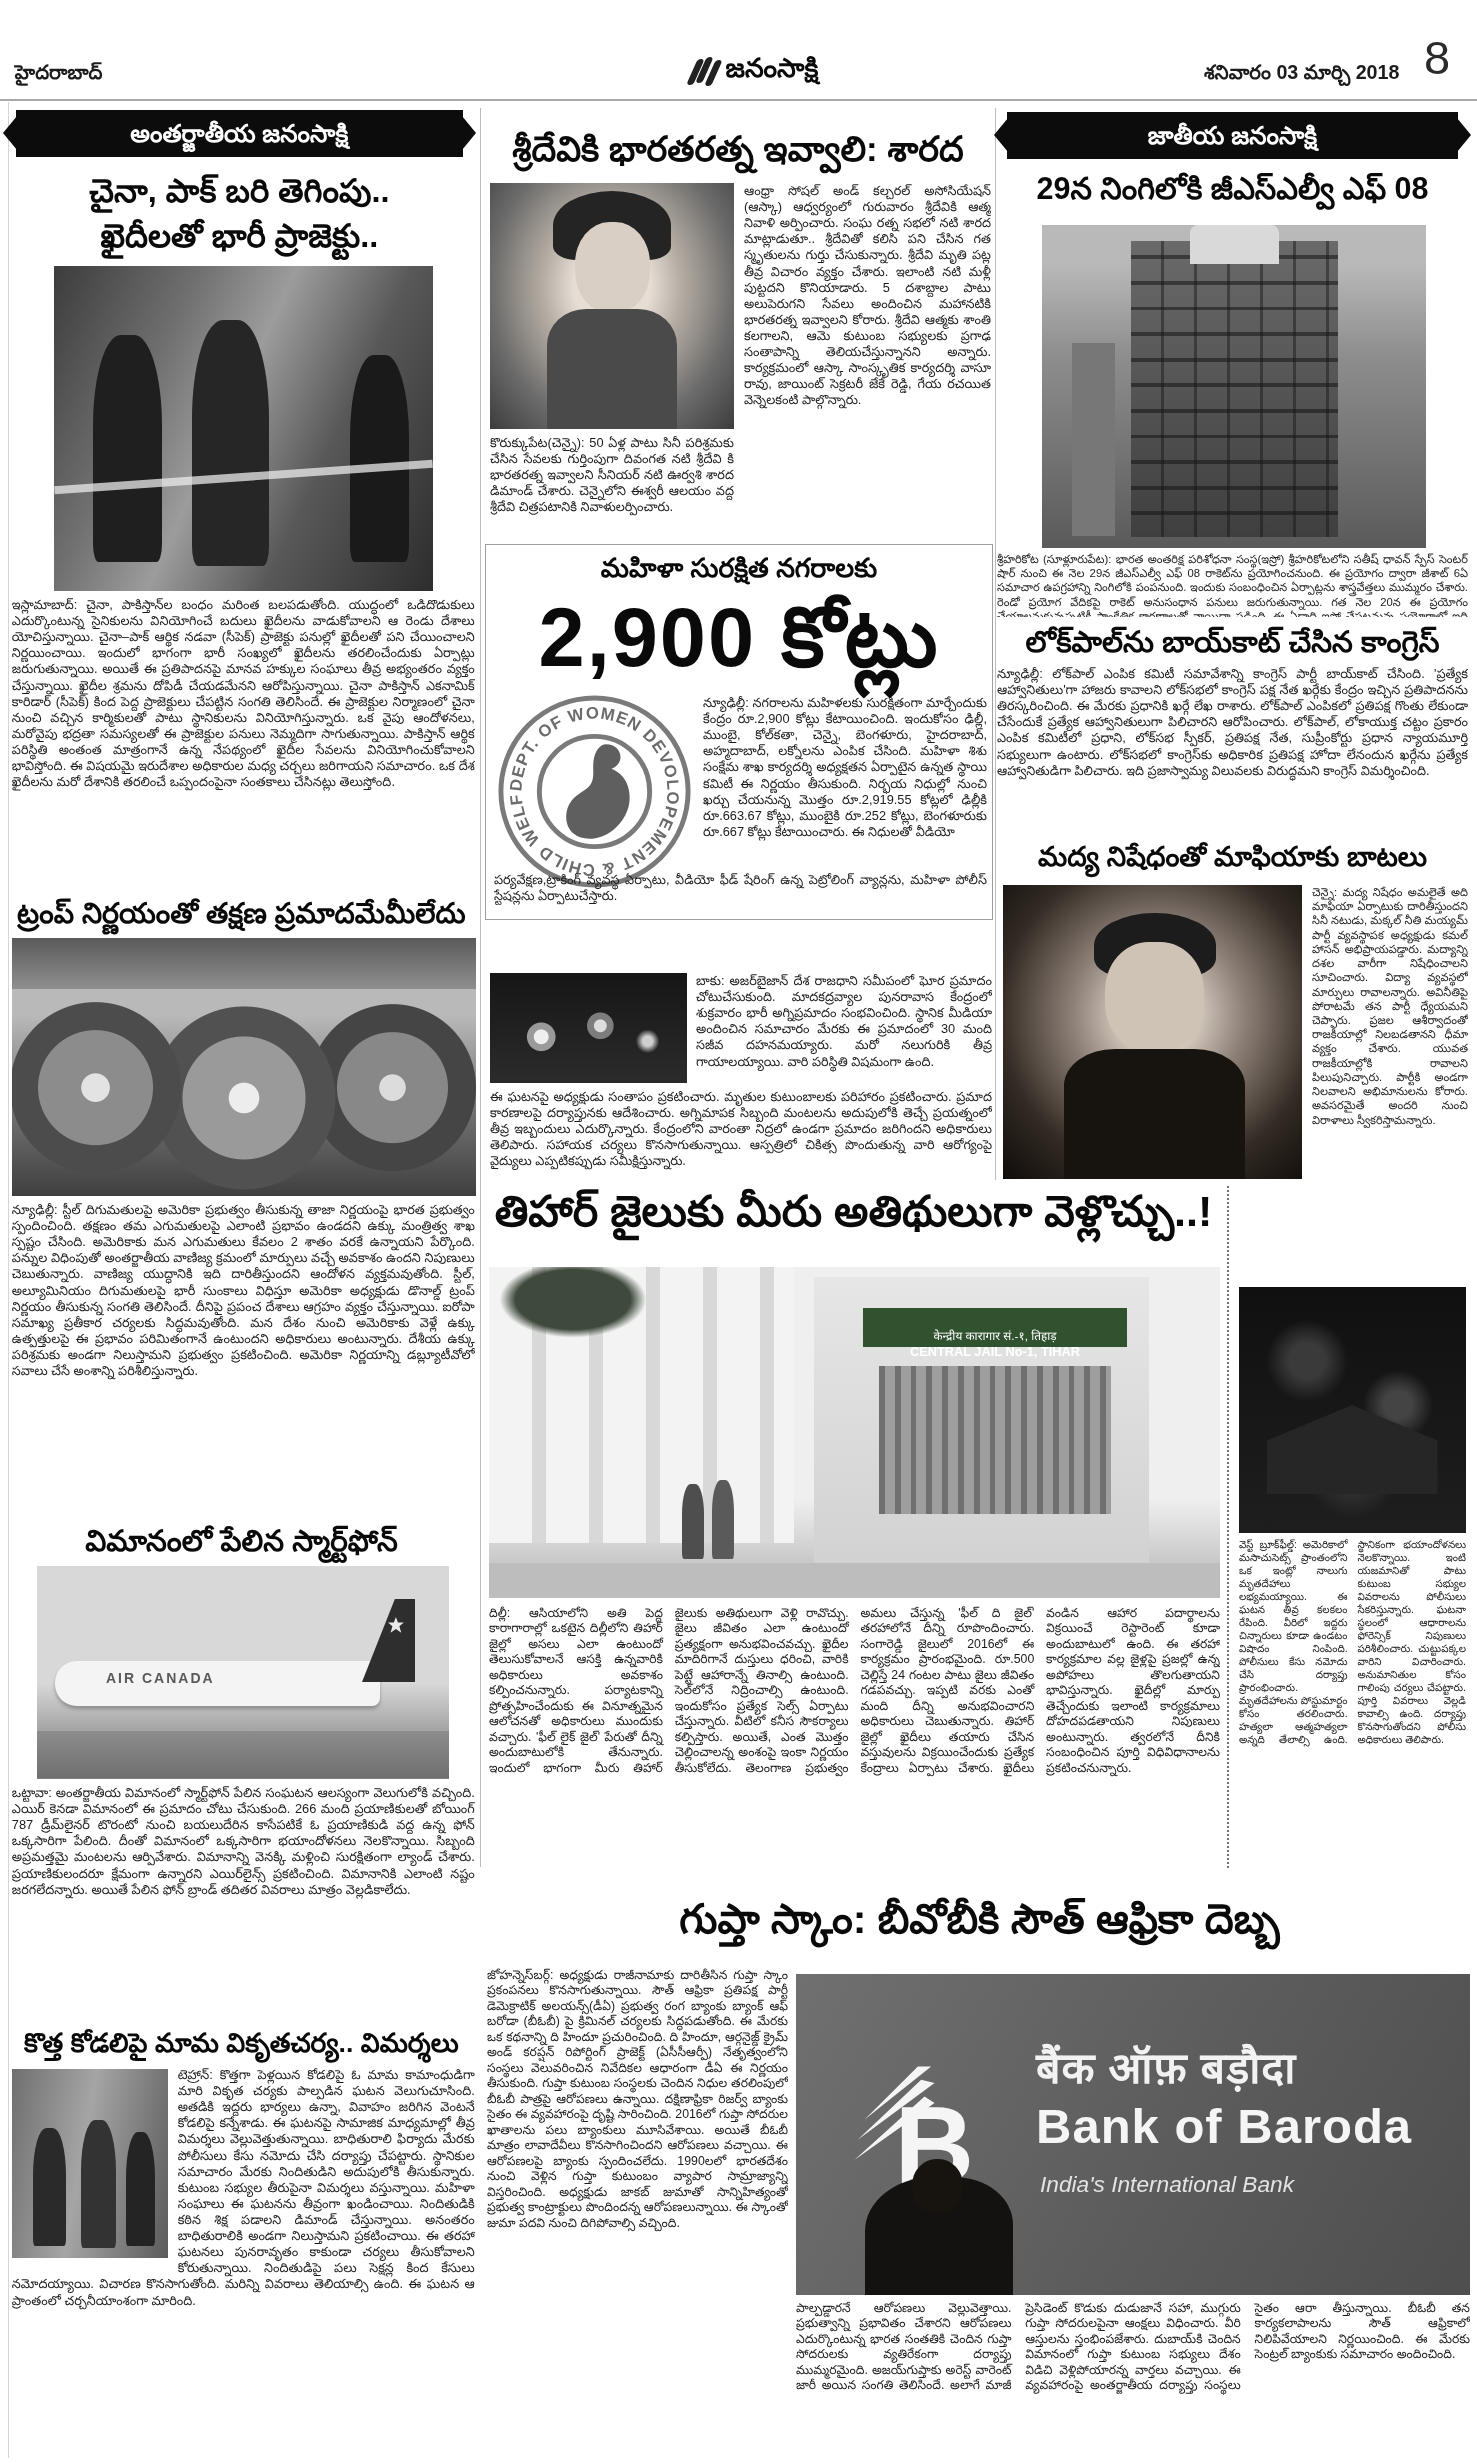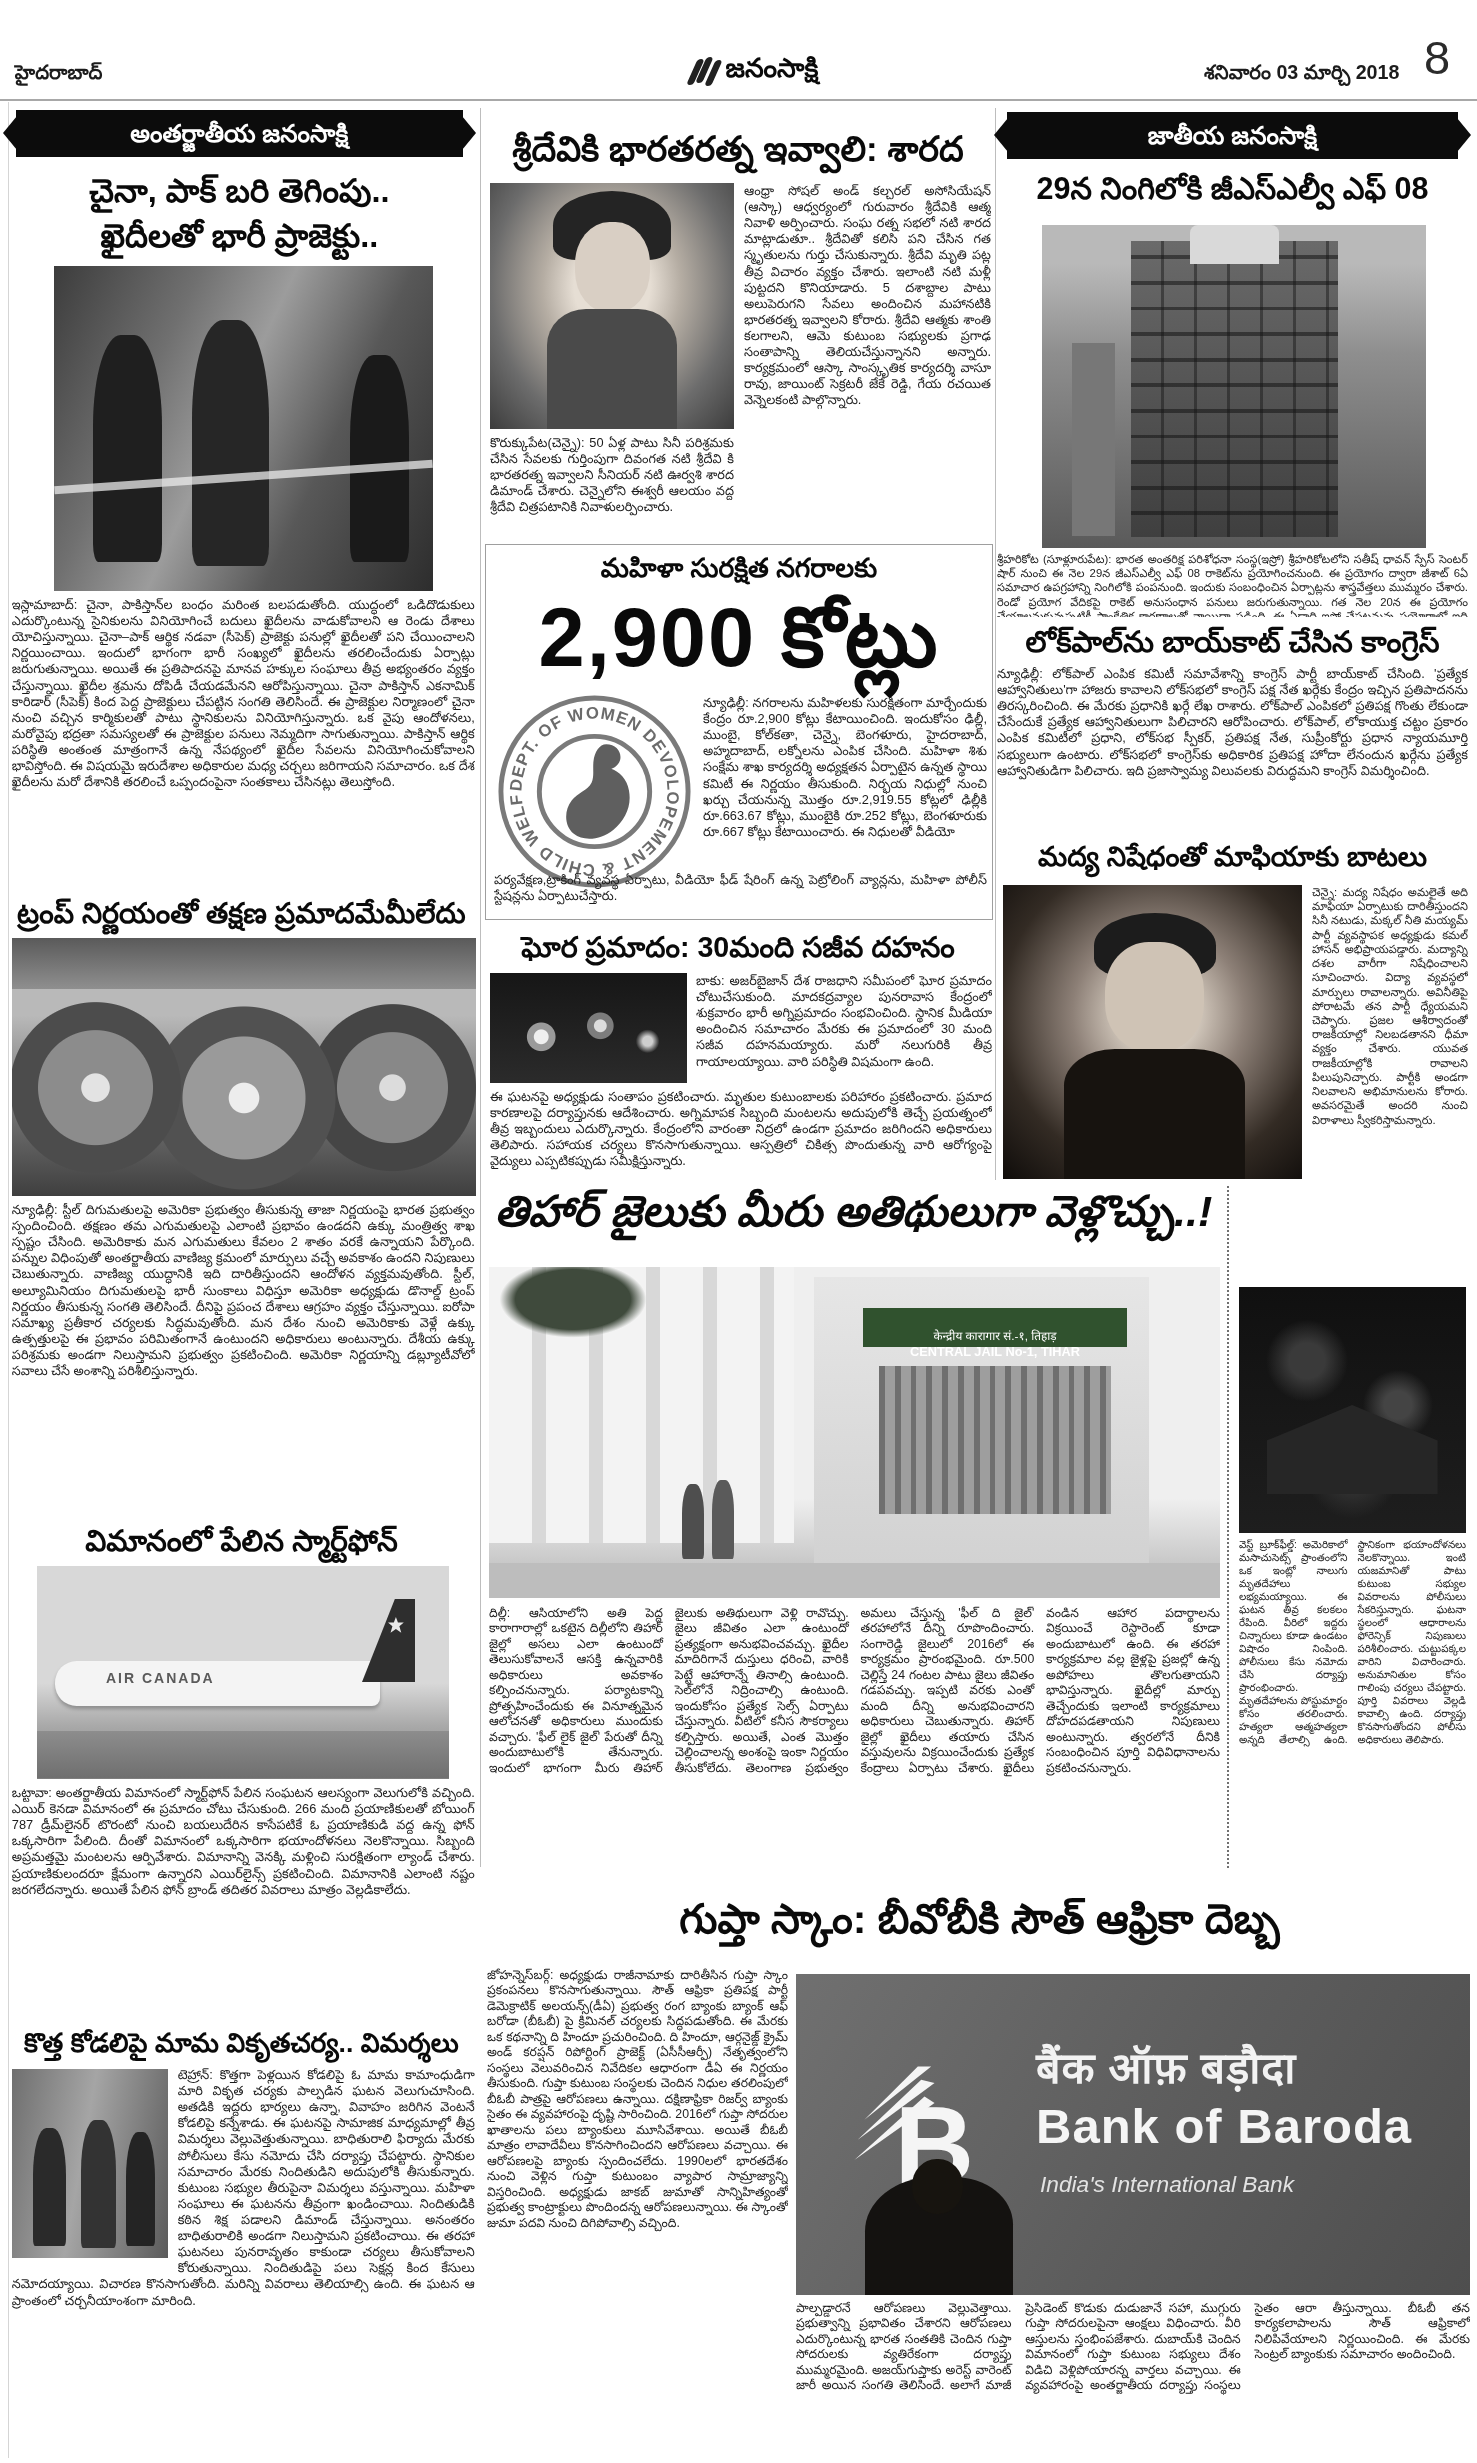--- a/index.html
+++ b/index.html
@@ -150,31 +150,30 @@
         <text font-size="17" font-weight="bold" fill="#6b6b6b" letter-spacing="1">
           <textPath href="#sealcirc">DEPT. OF WOMEN DEVOLOPEMENT &amp; CHILD WELFARE •</textPath>
         </text>
         <path fill="#5f5f5f" d="M112,52 c10,0 16,8 14,16 c-2,7 -9,9 -9,9 c8,3 16,10 18,22 c3,16 -4,30 -16,40 c-12,10 -30,12 -40,4 c-10,-8 -10,-24 -2,-34 c6,-8 16,-10 20,-18 c3,-7 1,-14 2,-22 c1,-9 6,-17 13,-17 z"></path>
       </svg>
     </div>
     <div class="bd" style="left:217px;top:150px;width:284px;height:173px;">న్యూఢిల్లీ: నగరాలను మహిళలకు సురక్షితంగా మార్చేందుకు కేంద్రం రూ.2,900 కోట్లు కేటాయించింది. ఇందుకోసం ఢిల్లీ, ముంబై, కోల్‌కతా, చెన్నై, బెంగళూరు, హైదరాబాద్, అహ్మదాబాద్, లక్నోలను ఎంపిక చేసింది. మహిళా శిశు సంక్షేమ శాఖ కార్యదర్శి అధ్యక్షతన ఏర్పాటైన ఉన్నత స్థాయి కమిటీ ఈ నిర్ణయం తీసుకుంది. నిర్భయ నిధుల్లో నుంచి ఖర్చు చేయనున్న మొత్తం రూ.2,919.55 కోట్లలో ఢిల్లీకి రూ.663.67 కోట్లు, ముంబైకి రూ.252 కోట్లు, బెంగళూరుకు రూ.667 కోట్లు కేటాయించారు. ఈ నిధులతో వీడియో</div>
     <div class="bd" style="left:7.9px;top:327px;width:493px;height:43px;">పర్యవేక్షణ,ట్రాకింగ్ వ్యవస్థ ఏర్పాటు, వీడియో ఫీడ్ షేరింగ్ ఉన్న పెట్రోలింగ్ వ్యాన్లను, మహిళా పోలీస్ స్టేషన్లను ఏర్పాటుచేస్తారు.</div>
   </div>
 
-  <div class="hl" style="left:483px;top:928px;width:510px;font-size:28.6px;line-height:39px;">ఘోర ప్రమాదం: 30మంది సజీవ దహనం</div>
 
   <div class="ph" style="left:490px;top:973px;width:197px;height:110px;background:
        radial-gradient(circle at 26% 58%, #efefef 0 6.9px, #9a9a9a 7.9px 13.8px, transparent 14.8px),
        radial-gradient(circle at 56% 48%, #dddddd 0 5.9px, #7d7d7d 6.9px 12.8px, transparent 13.8px),
        radial-gradient(circle at 80% 62%, #cfcfcf 0 4.9px, transparent 11.8px),
        linear-gradient(#161616,#2b2b2b);"></div>
   <div class="bd" style="left:696px;top:973px;width:296px;height:112px;">బాకు: అజర్‌బైజాన్ దేశ రాజధాని సమీపంలో ఘోర ప్రమాదం చోటుచేసుకుంది. మాదకద్రవ్యాల పునరావాస కేంద్రంలో శుక్రవారం భారీ అగ్నిప్రమాదం సంభవించింది. స్థానిక మీడియా అందించిన సమాచారం మేరకు ఈ ప్రమాదంలో 30 మంది సజీవ దహనమయ్యారు. మరో నలుగురికి తీవ్ర గాయాలయ్యాయి. వారి పరిస్థితి విషమంగా ఉంది.</div>
   <div class="bd" style="left:490px;top:1089px;width:502px;height:85px;">ఈ ఘటనపై అధ్యక్షుడు సంతాపం ప్రకటించారు. మృతుల కుటుంబాలకు పరిహారం ప్రకటించారు. ప్రమాద కారణాలపై దర్యాప్తునకు ఆదేశించారు. అగ్నిమాపక సిబ్బంది మంటలను అదుపులోకి తెచ్చే ప్రయత్నంలో తీవ్ర ఇబ్బందులు ఎదుర్కొన్నారు. కేంద్రంలోని వారంతా నిద్రలో ఉండగా ప్రమాదం జరిగిందని అధికారులు తెలిపారు. సహాయక చర్యలు కొనసాగుతున్నాయి. ఆస్పత్రిలో చికిత్స పొందుతున్న వారి ఆరోగ్యంపై వైద్యులు ఎప్పటికప్పుడు సమీక్షిస్తున్నారు.</div>
 
-  <div class="hl" style="left:485px;top:1182px;width:737px;font-size:43px;line-height:59px;font-style:italic;">తిహార్ జైలుకు మీరు అతిథులుగా వెళ్లొచ్చు..!</div>
+  <div class="hl" style="left:485px;top:1182px;width:737px;font-size:43px;line-height:59px;">తిహార్ జైలుకు మీరు అతిథులుగా వెళ్లొచ్చు..!</div>
 
   <div class="ph" style="left:489px;top:1267px;width:731px;height:331px;background:linear-gradient(#efefef 0 70%,#cfcfcf 86%,#b3b3b3 100%);">
     <div style="left:0;top:0;width:305px;height:276px;background:repeating-linear-gradient(90deg,#f3f3f3 0 43px,#d8d8d8 43px 57px);"></div>
     <div style="left:325px;top:9.9px;width:335px;height:286px;background:linear-gradient(#e6e6e6,#d2d2d2);"></div>
     <div class="sign" style="left:374px;top:41px;width:264px;height:39px;">
       <div class="s1">केन्द्रीय कारागार सं.-१, तिहाड़</div>
       <div class="s2">CENTRAL JAIL No-1, TIHAR</div>
     </div>
     <div style="left:390px;top:99px;width:232px;height:148px;background:repeating-linear-gradient(90deg,#6f6f6f 0 5.9px,#9e9e9e 5.9px 15.8px);"></div>
     <div class="fig" style="left:193px;top:217px;width:21.7px;height:75px;background:#4e4e4e;"></div>

